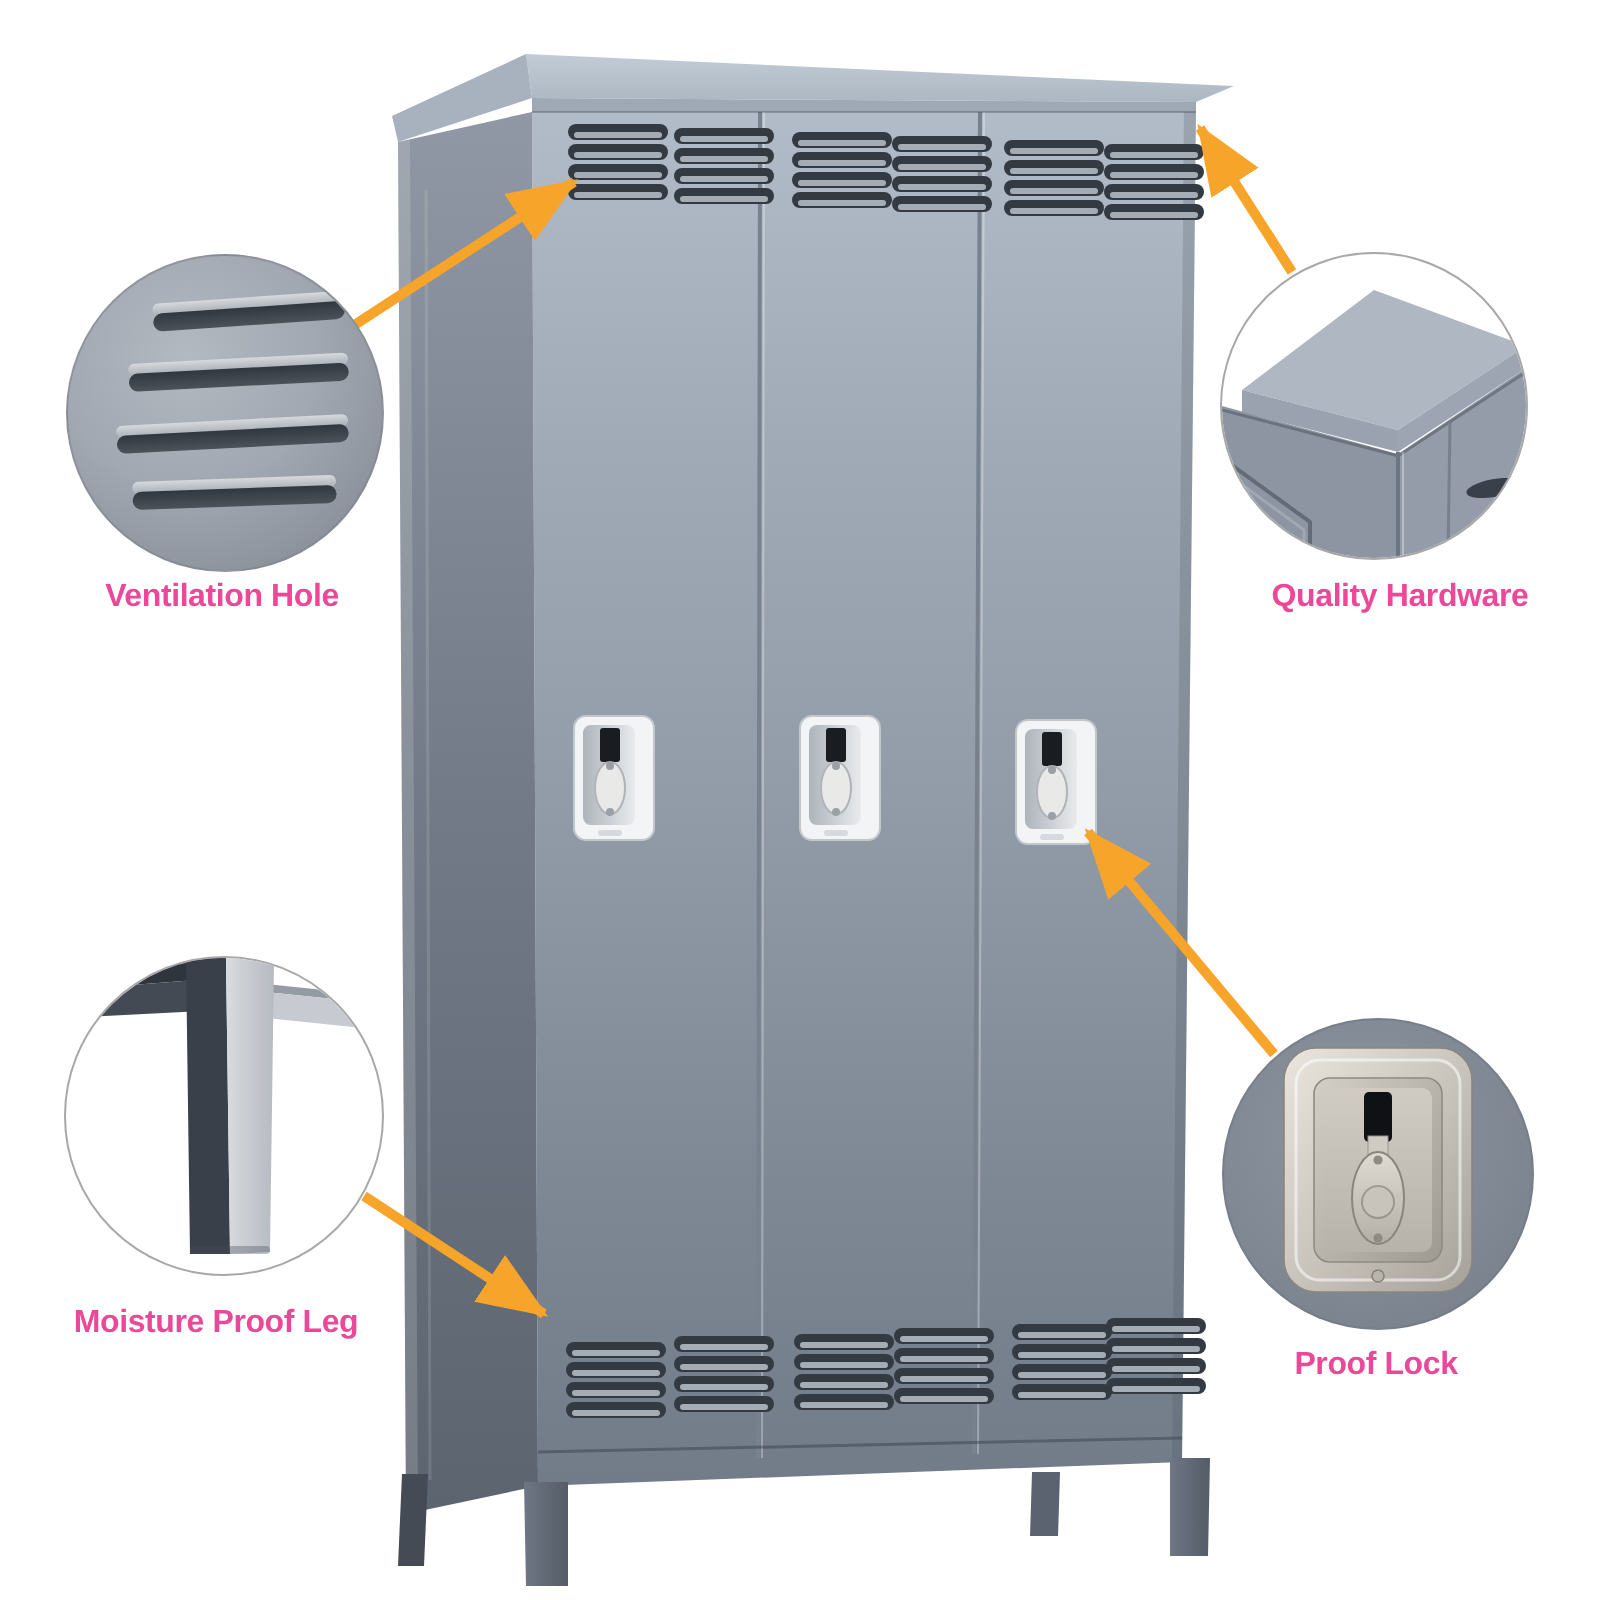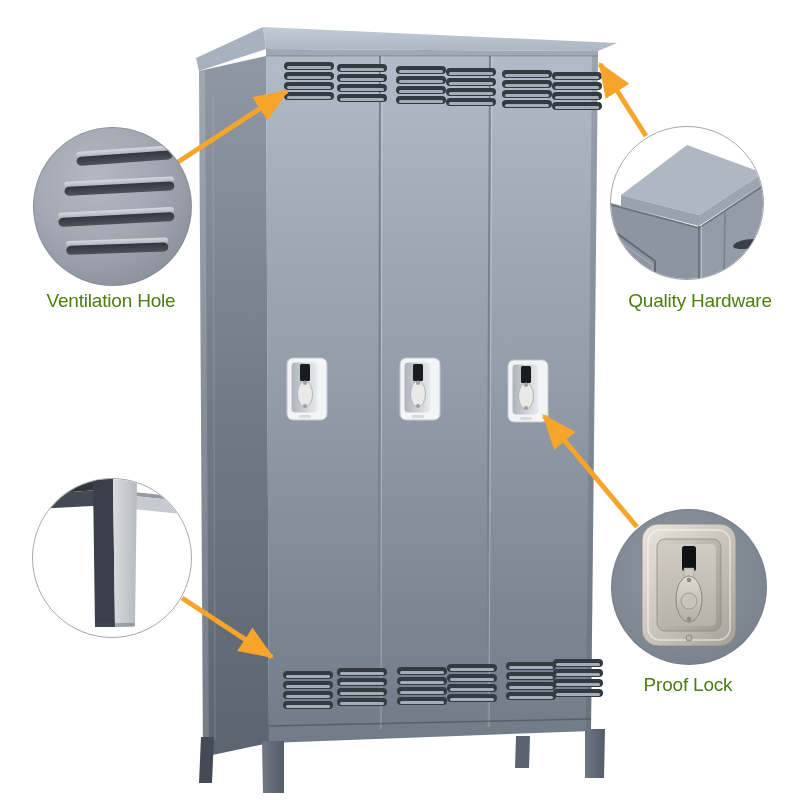--- a/index.html
+++ b/index.html
@@ -1,21 +1,21 @@
 <!DOCTYPE html>
 <html><head>
 <meta charset="utf-8">
 <style>
   html,body{margin:0;padding:0;background:#fff;}
   .canvas{position:relative;width:800px;height:800px;background:#ffffff;overflow:hidden;
           font-family:"Liberation Sans",sans-serif;}
   .layer{position:absolute;left:0;top:0;width:800px;height:800px;}
   .callout-circle{position:absolute;border-radius:50%;overflow:hidden;}
-  .callout-label{position:absolute;width:210px;text-align:center;font-weight:normal;
-                 font-size:19px;letter-spacing:-0.2px;color:#4d7c0f;white-space:nowrap;}
+  .callout-label{position:absolute;width:210px;text-align:center;font-weight:bold;
+                 font-size:16px;letter-spacing:-0.2px;color:#ec4899;white-space:nowrap;}
   .disc-vent{background:radial-gradient(circle at 38% 32%, #b3b9c1 0%, #a2a8b1 45%, #8d939d 78%, #868c96 100%);
              border:1px solid rgba(125,131,139,.55);}
   .disc-white{background:#ffffff;border:1px solid #a8a8a8;}
   .disc-lock{background:radial-gradient(circle at 44% 38%, #8d95a1 0%, #7f8793 62%, #747c88 100%);
              border:1px solid rgba(110,118,128,.5);}
   svg{display:block;}
 </style>
 </head>
 <body>
 
@@ -203,20 +203,21 @@
       </defs>
       <polygon points="0,6 78,0 78,10 0,16" fill="#2f353d"></polygon>
       <polygon points="0,16 78,10 78,26 0,30" fill="#434a53"></polygon>
       <polygon points="100,13 158,19 158,23 100,17" fill="#959ba3"></polygon>
       <polygon points="100,17 158,23 158,36 100,30" fill="#c7cbd1"></polygon>
       <polygon points="60,0 80,0 82,148 62,148" fill="#394049"></polygon>
       <polygon points="80,0 104,1 102,147 82,148" fill="url(#mlG)"></polygon>
       <rect x="62" y="144" width="40" height="4" rx="2" fill="rgba(70,78,88,0.35)"></rect>
     </svg>
   </div>
+  <div class="callout-label" style="left:3px;top:653px;">Moisture Proof Leg</div>
 
   <div class="callout-circle disc-lock" style="left:611px;top:509px;width:154px;height:154px;">
     <svg width="154" height="154" viewBox="0 0 154 154">
       <defs>
         <linearGradient id="slO" x1="0" y1="0" x2="1" y2="1">
           <stop offset="0" stop-color="#eae6de"></stop>
             <stop offset="0.55" stop-color="#c6c2ba"></stop>
           <stop offset="1" stop-color="#a5a199"></stop>
         </linearGradient>
         <linearGradient id="slR" x1="1" y1="1" x2="0" y2="0">

